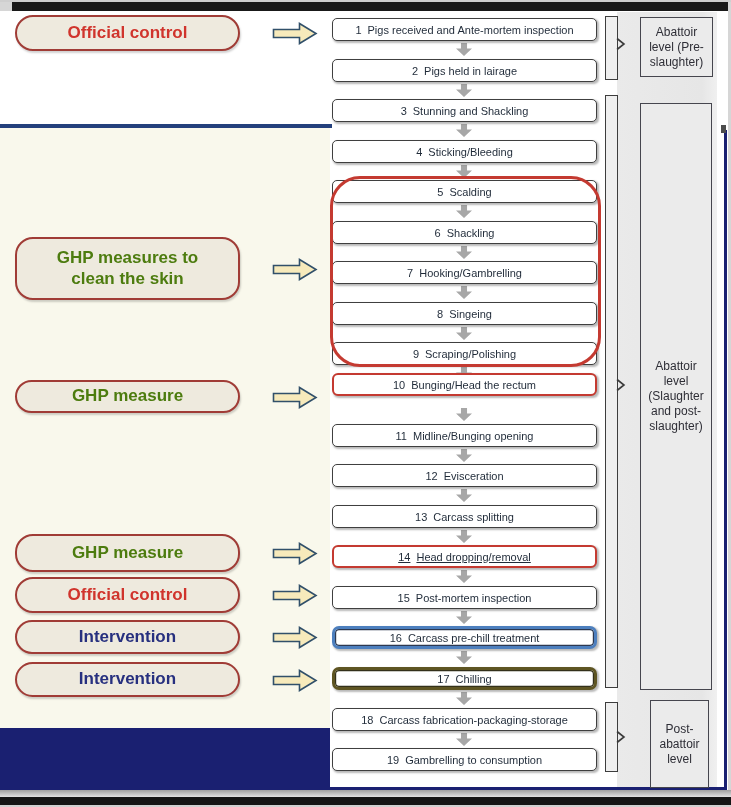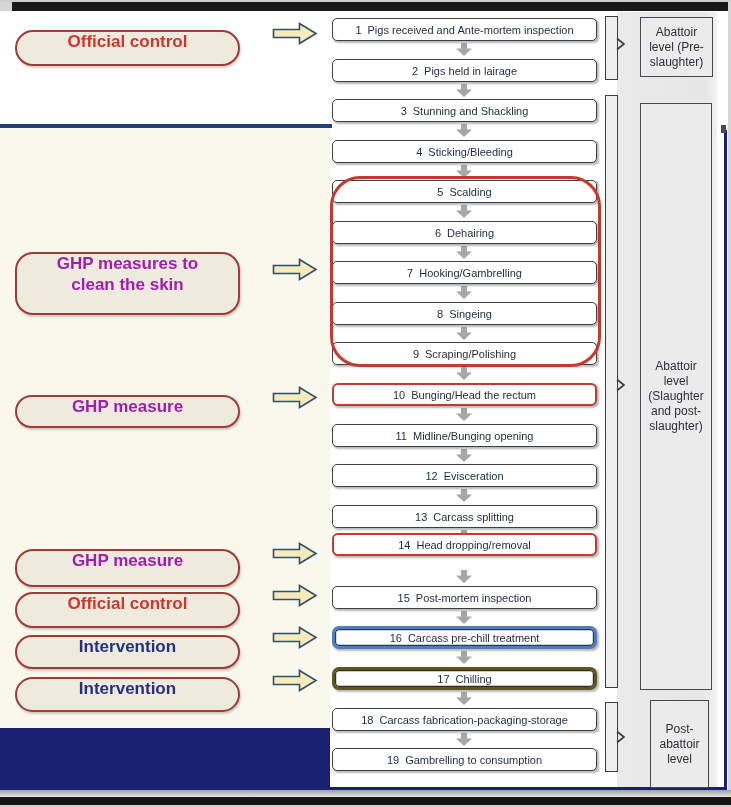--- a/index.html
+++ b/index.html
@@ -34,25 +34,25 @@
   .step.hl-olive{border:3px solid #5e5523;border-radius:7px;
     box-shadow:inset 0 0 0 1.2px #33301a,1.5px 1.5px 2px rgba(0,0,0,.28);}
 
   .darrow{position:absolute;left:456px;width:16px;height:13px;background:#a7a7a7;z-index:1;
     clip-path:polygon(31% 0,69% 0,69% 42%,100% 42%,50% 100%,0 42%,31% 42%);}
 
   .group-outline{left:330px;top:176px;width:271px;height:191px;border:3.5px solid #c43a31;
     border-radius:30px;z-index:5;pointer-events:none;background:transparent;}
 
   .llabel{position:absolute;left:15px;width:225px;background:#eeeade;border:2.6px solid #a03c36;
-    border-radius:18px;display:flex;align-items:flex-start;justify-content:center;font-weight:bold;
+    border-radius:18px;display:flex;align-items:center;justify-content:center;font-weight:bold;
     font-size:17px;text-align:center;white-space:pre-line;line-height:1.22;
-    box-shadow:1px 2px 2px rgba(0,0,0,.18);box-sizing:border-box;margin-top:15px;}
+    box-shadow:1px 2px 2px rgba(0,0,0,.18);box-sizing:border-box;}
   .c-red{color:#d0342c;}
-  .c-black{color:#a21caf;}
+  .c-black{color:#4d7c0f;}
   .c-navy{color:#27307f;}
 
   .yarrow{position:absolute;left:272px;width:46px;height:25px;}
 
   .bracket{position:absolute;left:605px;width:13px;border:1.4px solid #3d3d3d;
     background:#efefef;box-sizing:border-box;}
   .chev{position:absolute;left:615px;width:11px;height:14px;}
 
   .levelbox{position:absolute;border:1.4px solid #46464e;background:#ebebeb;display:flex;
     align-items:center;justify-content:center;text-align:center;font-size:12px;color:#2e2e36;
@@ -124,59 +124,59 @@
         <span class="lbl">Sticking/Bleeding</span>
       </div>
       <div class="darrow" style="top: 165px;"></div>
       <div class="step" style="top: 180px;">
         <span class="num">5</span>
         <span class="lbl">Scalding</span>
       </div>
       <div class="darrow" style="top: 205px;"></div>
       <div class="step" style="top: 221px;">
         <span class="num">6</span>
-        <span class="lbl">Dehairing</span>
+        <span class="lbl">Shackling</span>
       </div>
       <div class="darrow" style="top: 246px;"></div>
       <div class="step" style="top: 261px;">
         <span class="num">7</span>
         <span class="lbl">Hooking/Gambrelling</span>
       </div>
       <div class="darrow" style="top: 286px;"></div>
       <div class="step" style="top: 302px;">
         <span class="num">8</span>
         <span class="lbl">Singeing</span>
       </div>
       <div class="darrow" style="top: 327px;"></div>
       <div class="step" style="top: 342px;">
         <span class="num">9</span>
         <span class="lbl">Scraping/Polishing</span>
       </div>
       <div class="darrow" style="top: 367px;"></div>
-      <div class="step hl-red" style="top: 383px;">
+      <div class="step hl-red" style="top: 373px;">
         <span class="num">10</span>
         <span class="lbl">Bunging/Head the rectum</span>
       </div>
       <div class="darrow" style="top: 408px;"></div>
       <div class="step" style="top: 424px;">
         <span class="num">11</span>
         <span class="lbl">Midline/Bunging opening</span>
       </div>
       <div class="darrow" style="top: 449px;"></div>
       <div class="step" style="top: 464px;">
         <span class="num">12</span>
         <span class="lbl">Evisceration</span>
       </div>
       <div class="darrow" style="top: 489px;"></div>
       <div class="step" style="top: 505px;">
         <span class="num">13</span>
         <span class="lbl">Carcass splitting</span>
       </div>
       <div class="darrow" style="top: 530px;"></div>
-      <div class="step hl-red" style="top: 533px;">
+      <div class="step hl-red" style="top: 545px; text-decoration: underline;">
         <span class="num">14</span>
         <span class="lbl">Head dropping/removal</span>
       </div>
       <div class="darrow" style="top: 570px;"></div>
       <div class="step" style="top: 586px;">
         <span class="num">15</span>
         <span class="lbl">Post-mortem inspection</span>
       </div>
       <div class="darrow" style="top: 611px;"></div>
       <div class="step hl-blue" style="top: 626px;">

